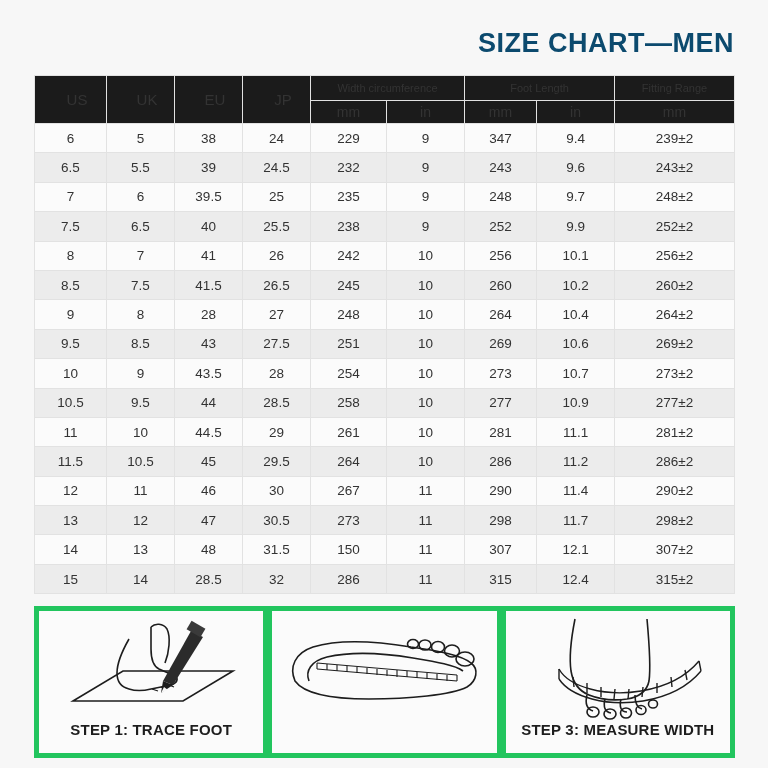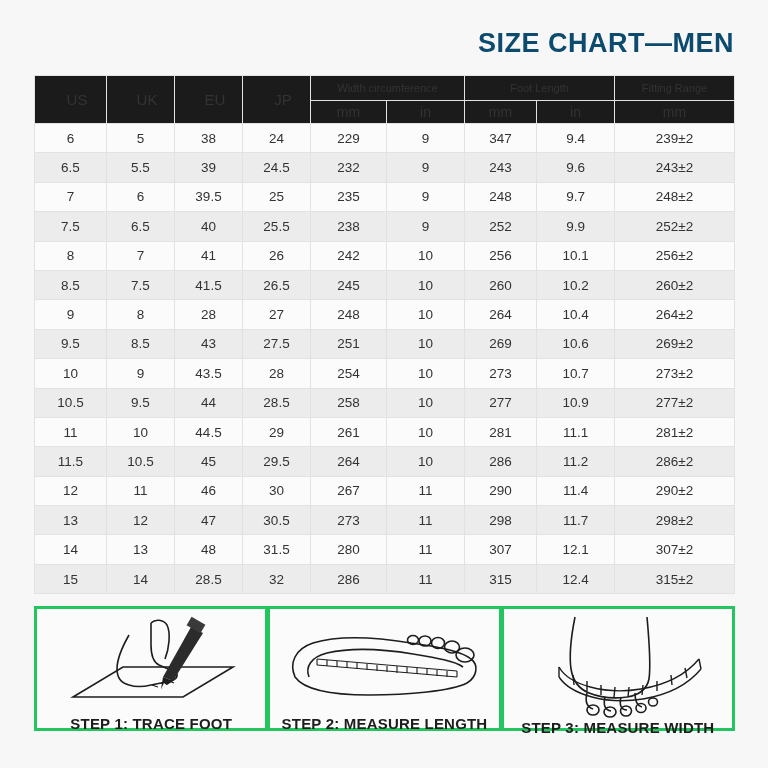--- a/index.html
+++ b/index.html
@@ -85,23 +85,23 @@
 
   .steps {
     display: flex;
     width: 700px;
     margin-top: 12px;
     gap: 0;
   }
   .step {
     flex: 1;
     background: #fbfbfb;
-    border: 3px solid #22c55e;
+    border: 5px solid #22c55e;
     margin-right: -1px;
-    height: 125px;
+    height: 152px;
     box-sizing: border-box;
     display: flex;
     flex-direction: column;
     align-items: center;
     justify-content: flex-start;
     padding-top: 6px;
   }
   .step-art {
     height: 104px;
     width: 100%;
@@ -308,21 +308,21 @@
           <td>11</td>
           <td>298</td>
           <td>11.7</td>
           <td>298±2</td>
         </tr>
         <tr>
           <td>14</td>
           <td>13</td>
           <td>48</td>
           <td>31.5</td>
-          <td>280</td>
+          <td>150</td>
           <td>11</td>
           <td>307</td>
           <td>12.1</td>
           <td>307±2</td>
         </tr>
         <tr class="alt">
           <td>15</td>
           <td>14</td>
           <td>28.5</td>
           <td>32</td>
@@ -369,21 +369,20 @@
             <ellipse cx="146" cy="26" rx="6" ry="5"></ellipse>
             <ellipse cx="134" cy="25" rx="5.5" ry="4.5"></ellipse>
           </g>
           <g stroke="#1d1d1d" stroke-width="1.1" fill="none">
             <path d="M38,50 L178,62"></path>
             <path d="M38,44 L178,56"></path>
             <path d="M38,44 L38,50 M48,45 L48,51 M58,46 L58,52 M68,47 L68,53 M78,48 L78,54 M88,49 L88,55 M98,50 L98,56 M108,51 L108,57 M118,51 L118,58 M128,52 L128,58 M138,53 L138,59 M148,54 L148,60 M158,55 L158,61 M168,56 L168,62 M178,56 L178,62"></path>
           </g>
         </svg>
       </div>
-      <div class="step-label">STEP 2: MEASURE LENGTH</div>
     </div>
 
     <div class="step">
       <div class="step-art">
         <svg width="210" height="104" viewBox="0 0 210 104" aria-hidden="true">
           <g fill="none" stroke="#1d1d1d" stroke-width="1.6">
             <path d="M62,2 C58,22 56,40 58,54 C60,66 66,74 76,78 C86,82 100,84 114,82 C126,80 134,74 136,64 C138,50 136,24 134,2"></path>
             <path d="M74,78 C72,86 74,92 80,94 M92,82 C90,90 92,95 98,96 M108,82 C106,90 108,95 114,95 M122,78 C122,86 124,91 129,92"></path>
             <ellipse cx="80" cy="95" rx="6" ry="5"></ellipse>
             <ellipse cx="97" cy="97" rx="6" ry="5"></ellipse>

